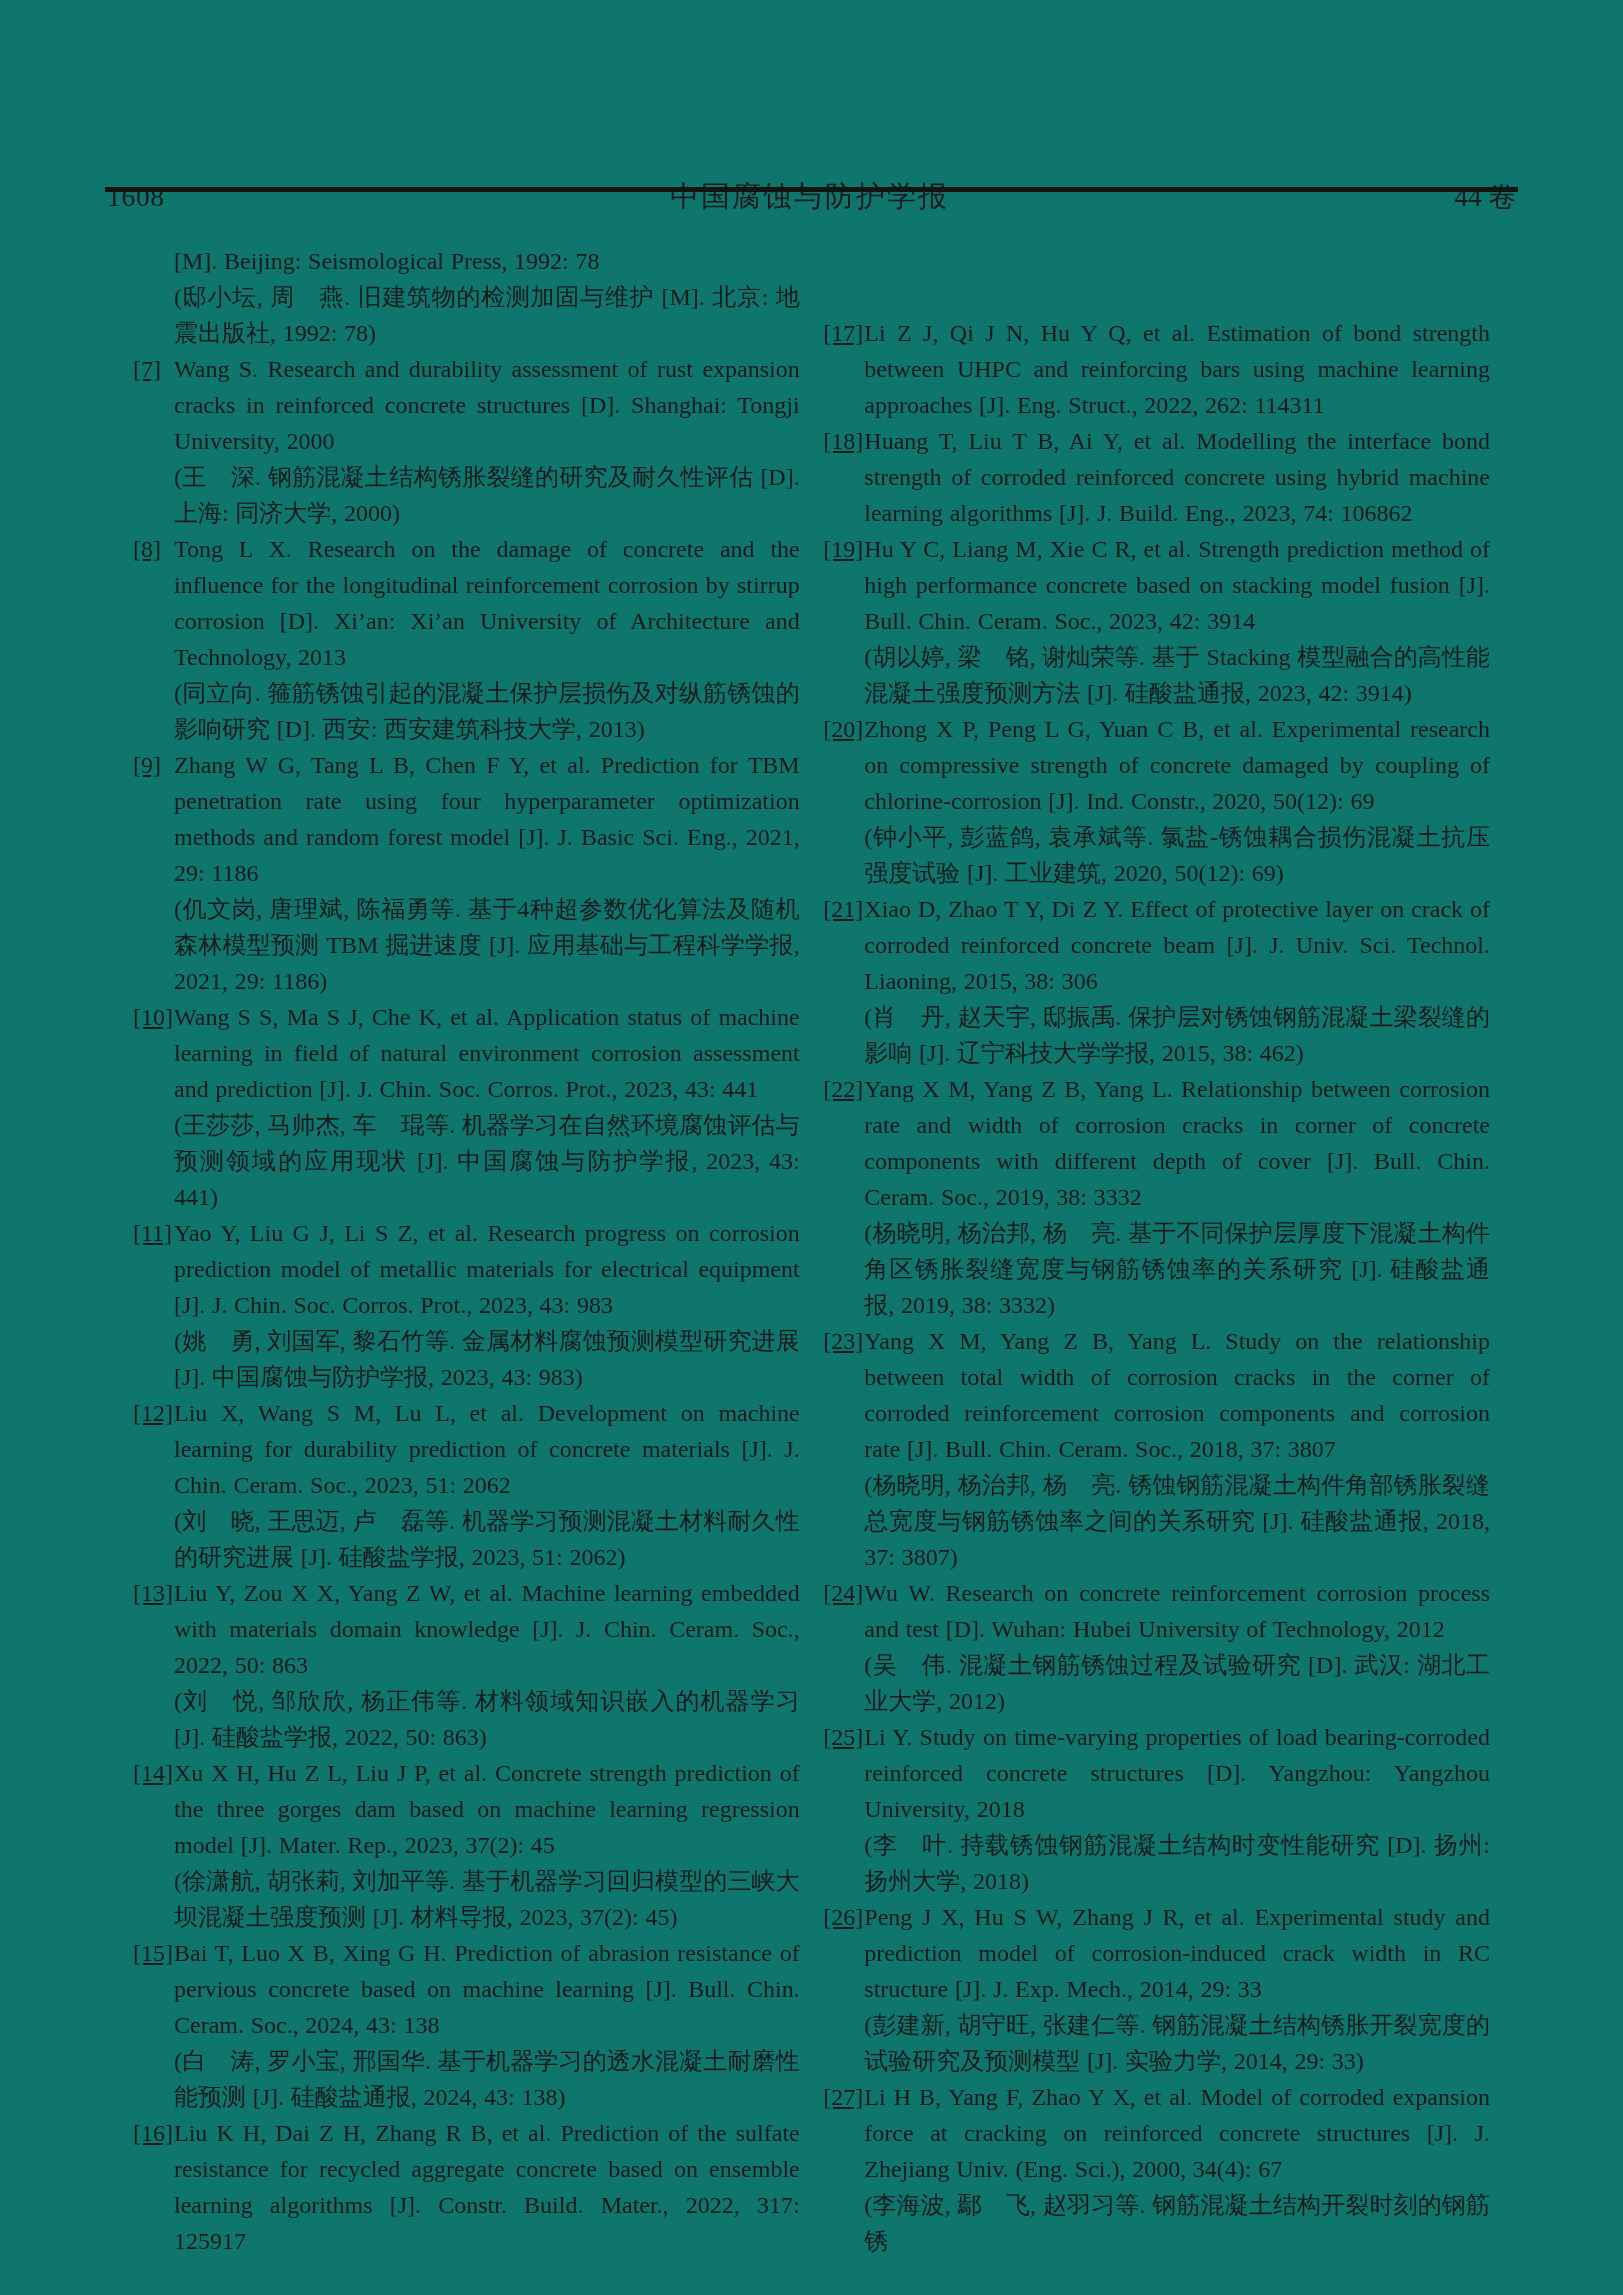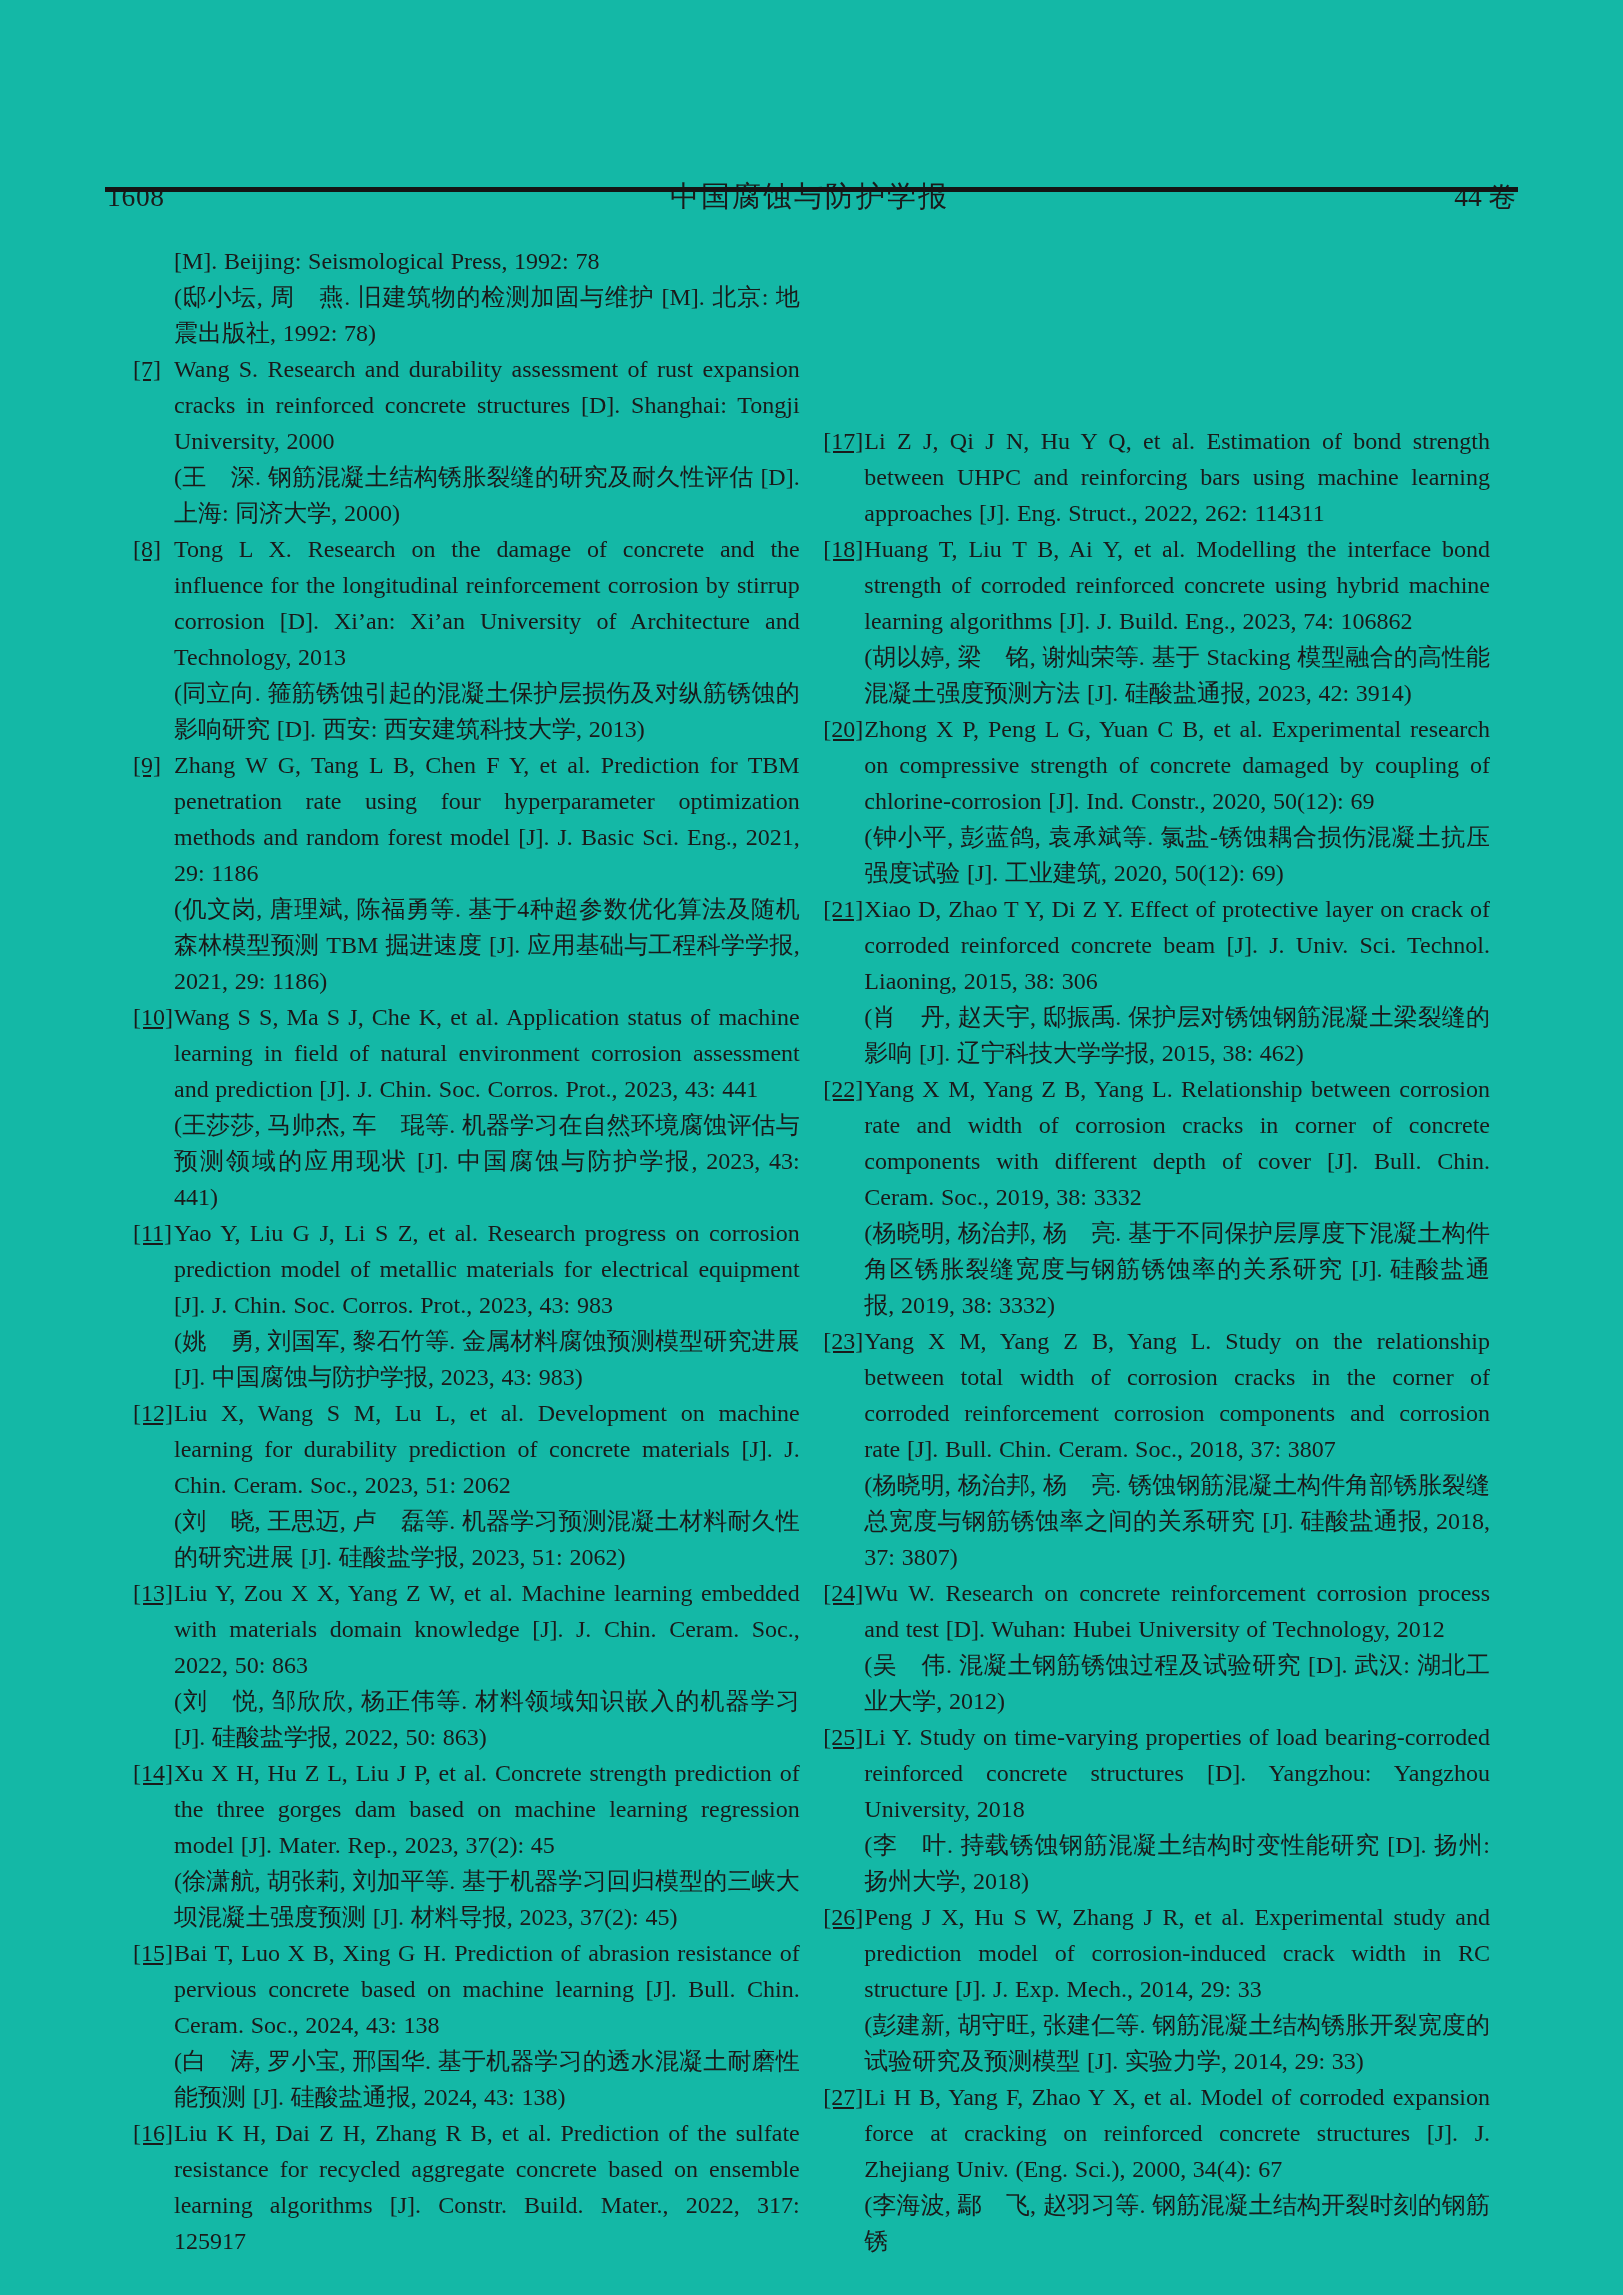--- a/index.html
+++ b/index.html
@@ -1,20 +1,20 @@
 <!DOCTYPE html>
 <html style="font-size:10.5px"><head>
 <meta charset="utf-8">
 <style>
   html, body { margin: 0; padding: 0; background: #ffffff; }
   .page {
     position: relative;
     width: 1623px;
     height: 2295px;
-    background: #14b8a6;
+    background: #0f766e;
     overflow: hidden;
     font-family: "Liberation Serif", "DejaVu Serif", serif;
     color: #1a1a1a;
   }
   .header {
     position: absolute;
     top: 139px;
     left: 107px;
     right: 107px;
     display: flex;
@@ -120,20 +120,21 @@
         </div>
       </div>
     <div class="col">
         <div class="ref">
           <div class="ref-en"><span class="ref-label">[17]</span>Li Z J, Qi J N, Hu Y Q, et al. Estimation of bond strength between UHPC and reinforcing bars using machine learning approaches [J]. Eng. Struct., 2022, 262: 114311</div>
         </div>
         <div class="ref">
           <div class="ref-en"><span class="ref-label">[18]</span>Huang T, Liu T B, Ai Y, et al. Modelling the interface bond strength of corroded reinforced concrete using hybrid machine learning algorithms [J]. J. Build. Eng., 2023, 74: 106862</div>
         </div>
         <div class="ref">
+          <div class="ref-en"><span class="ref-label">[19]</span>Hu Y C, Liang M, Xie C R, et al. Strength prediction method of high performance concrete based on stacking model fusion [J]. Bull. Chin. Ceram. Soc., 2023, 42: 3914</div>
           <div class="ref-zh">(胡以婷, 梁　铭, 谢灿荣等. 基于 Stacking 模型融合的高性能混凝土强度预测方法 [J]. 硅酸盐通报, 2023, 42: 3914)</div>
         </div>
         <div class="ref">
           <div class="ref-en"><span class="ref-label">[20]</span>Zhong X P, Peng L G, Yuan C B, et al. Experimental research on compressive strength of concrete damaged by coupling of chlorine-corrosion [J]. Ind. Constr., 2020, 50(12): 69</div>
           <div class="ref-zh">(钟小平, 彭蓝鸽, 袁承斌等. 氯盐-锈蚀耦合损伤混凝土抗压强度试验 [J]. 工业建筑, 2020, 50(12): 69)</div>
         </div>
         <div class="ref">
           <div class="ref-en"><span class="ref-label">[21]</span>Xiao D, Zhao T Y, Di Z Y. Effect of protective layer on crack of corroded reinforced concrete beam [J]. J. Univ. Sci. Technol. Liaoning, 2015, 38: 306</div>
           <div class="ref-zh">(肖　丹, 赵天宇, 邸振禹. 保护层对锈蚀钢筋混凝土梁裂缝的影响 [J]. 辽宁科技大学学报, 2015, 38: 462)</div>
         </div>

